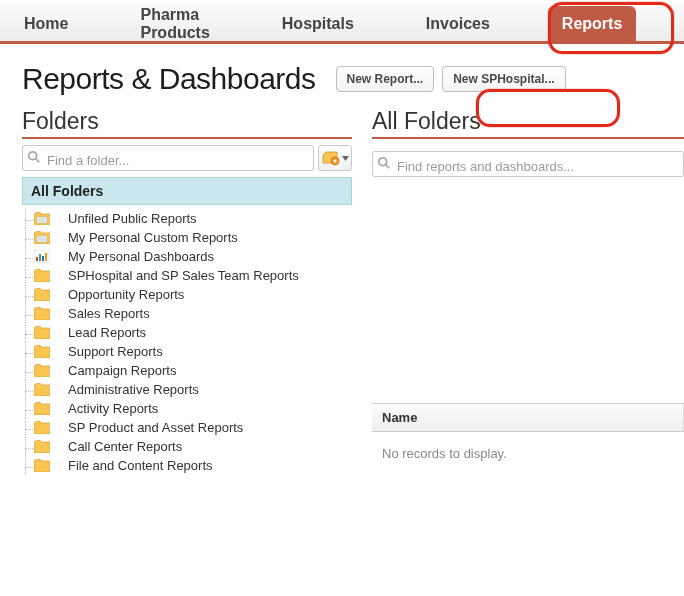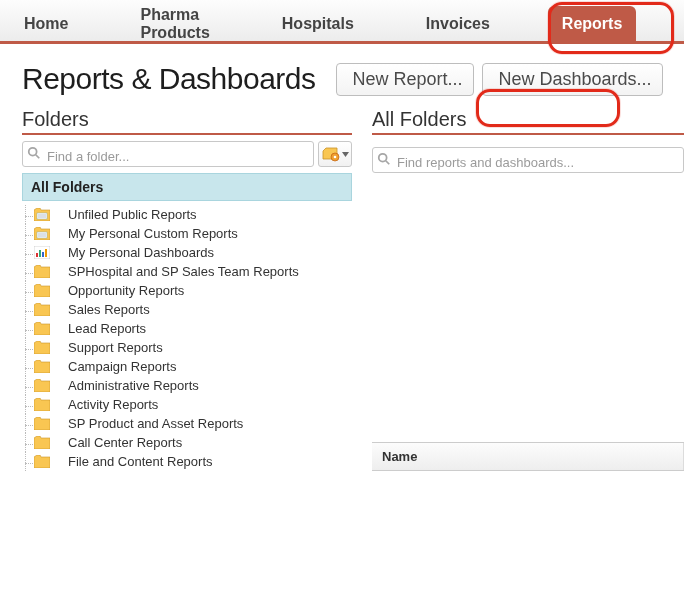--- a/index.html
+++ b/index.html
@@ -52,44 +52,44 @@
     font-size: 30px;
     font-weight: normal;
     color: #1e1e1e;
     margin-right: 12px;
     letter-spacing: -0.5px;
   }
   .btn {
     background: linear-gradient(#ffffff,#f3f3f3);
     border: 1px solid #bdbdbd;
     border-radius: 4px;
-    padding: 5px 10px 5px 16px;
-    font-size: 18px;
-    font-weight: normal;
+    padding: 5px 10px 5px 10px;
+    font-size: 12px;
+    font-weight: bold;
     color: #4a4a4a;
     cursor: pointer;
     white-space: nowrap;
   }
   .content {
     display: flex;
     gap: 20px;
   }
   .left-col {
     width: 330px;
     display: flex;
     flex-direction: column;
   }
   .right-col {
     flex: 1;
     display: flex;
     flex-direction: column;
     border-left: 0;
   }
   .panel-title {
-    font-size: 20px;
+    font-size: 23px;
     color: #333;
     border-bottom: 2px solid #bf5a47;
     padding-bottom: 2px;
     margin-bottom: 6px;
   }
   .search-row {
     display: flex;
     gap: 4px;
     margin-bottom: 6px;
   }
@@ -210,21 +210,21 @@
   <div class="nav-item">Hospitals</div>
   <div class="nav-item">Invoices</div>
   <div class="nav-item active">Reports</div>
   <div class="nav-item">Dashboards</div>
 </div>
 
 <div class="page">
   <div class="page-header">
     <h1 class="page-title">Reports &amp; Dashboards</h1>
     <button class="btn">New Report...</button>
-    <button class="btn">New Dashboards...</button>
+    <button class="btn">New SPHospital...</button>
   </div>
 
   <div class="content">
     <div class="left-col">
       <div class="panel-title">Folders</div>
       <div class="search-row">
         <div class="search-box">
           <svg class="mag" viewBox="0 0 16 16" fill="none" stroke="currentColor" stroke-width="2">
             <circle cx="6.5" cy="6.5" r="4.5"></circle>
                 <line x1="10" y1="10" x2="14" y2="14"></line>
@@ -360,20 +360,21 @@
       <div class="search-box right-search">
         <svg class="mag" viewBox="0 0 16 16" fill="none" stroke="currentColor" stroke-width="2">
           <circle cx="6.5" cy="6.5" r="4.5"></circle>
               <line x1="10" y1="10" x2="14" y2="14"></line>
         </svg>
         <input placeholder="Find reports and dashboards..." style="">
       </div>
       <div class="table-head">
         <div class="col col-name">Name</div>
       </div>
+      <div class="no-records">No records to display.</div>
     </div>
   </div>
 </div>
 
 <div class="annot" style="left:548px; top:2px; width:126px; height:52px;"></div>
 <div class="annot" style="left:476px; top:89px; width:144px; height:38px;"></div>
 
 </div>
 
 </body></html>

